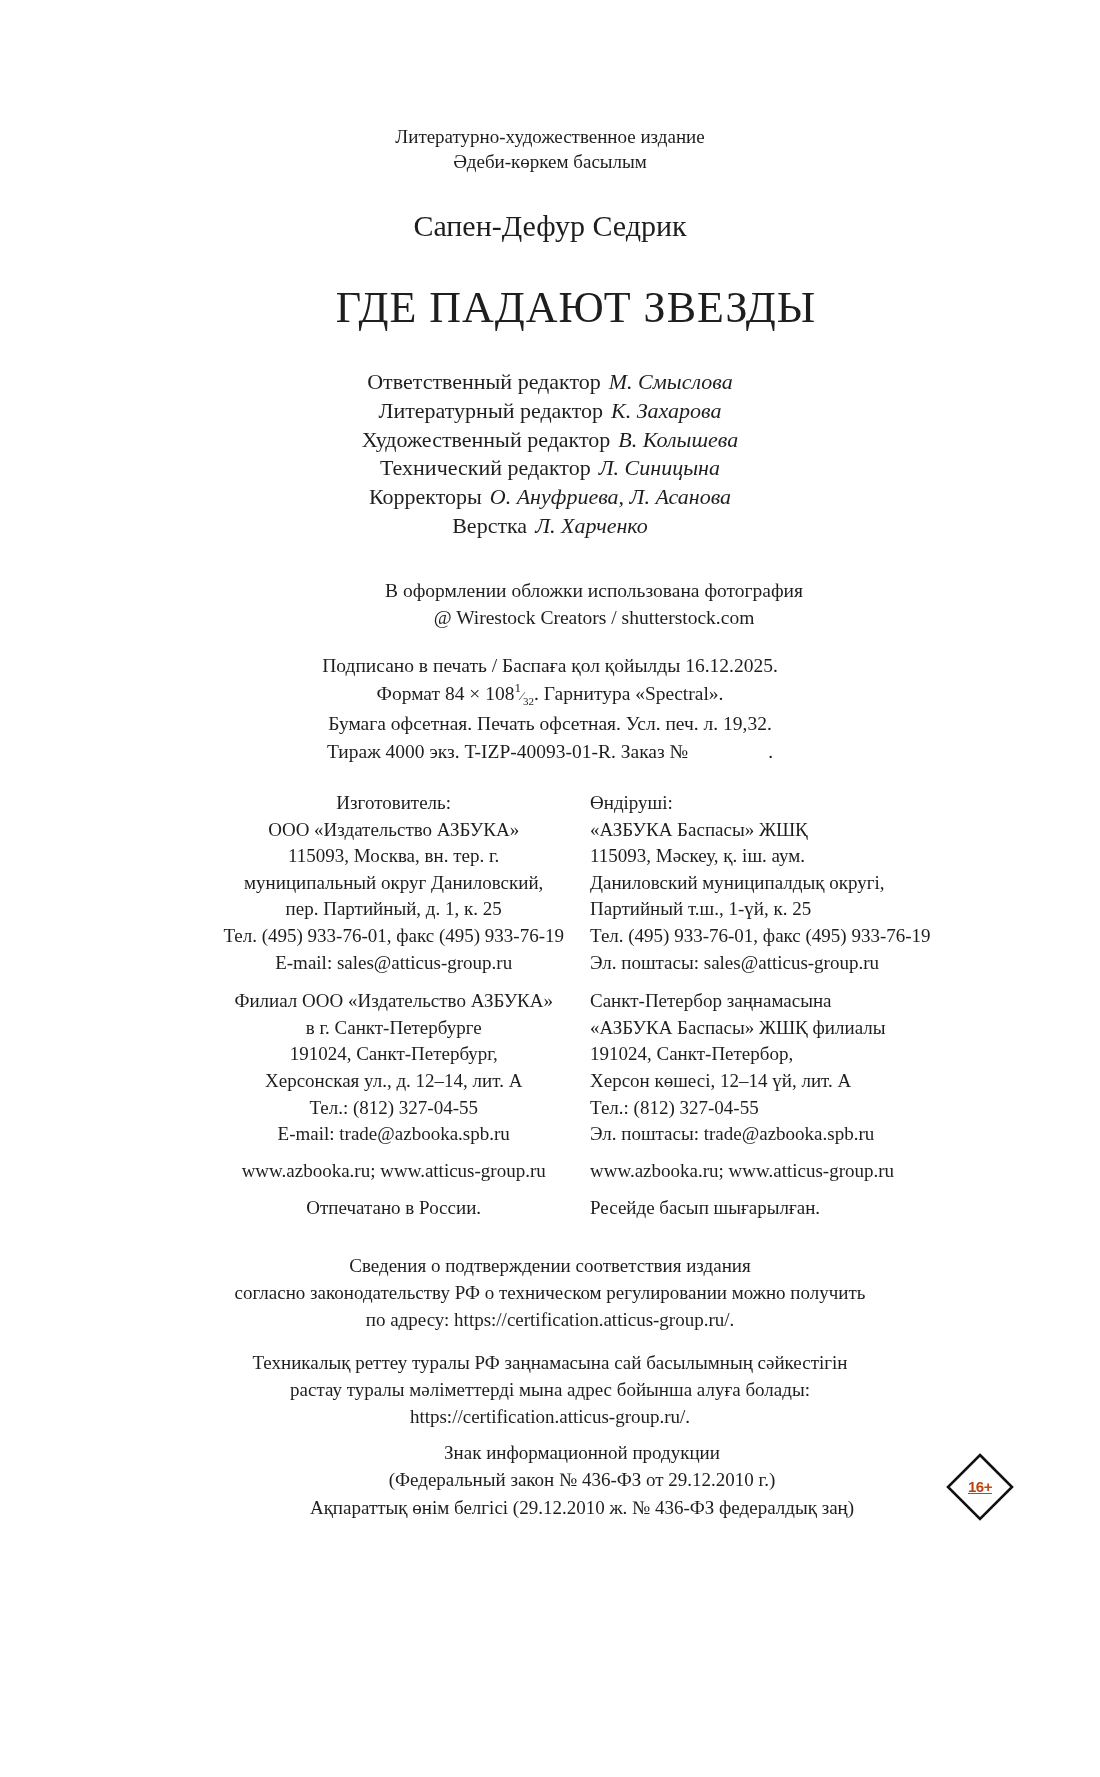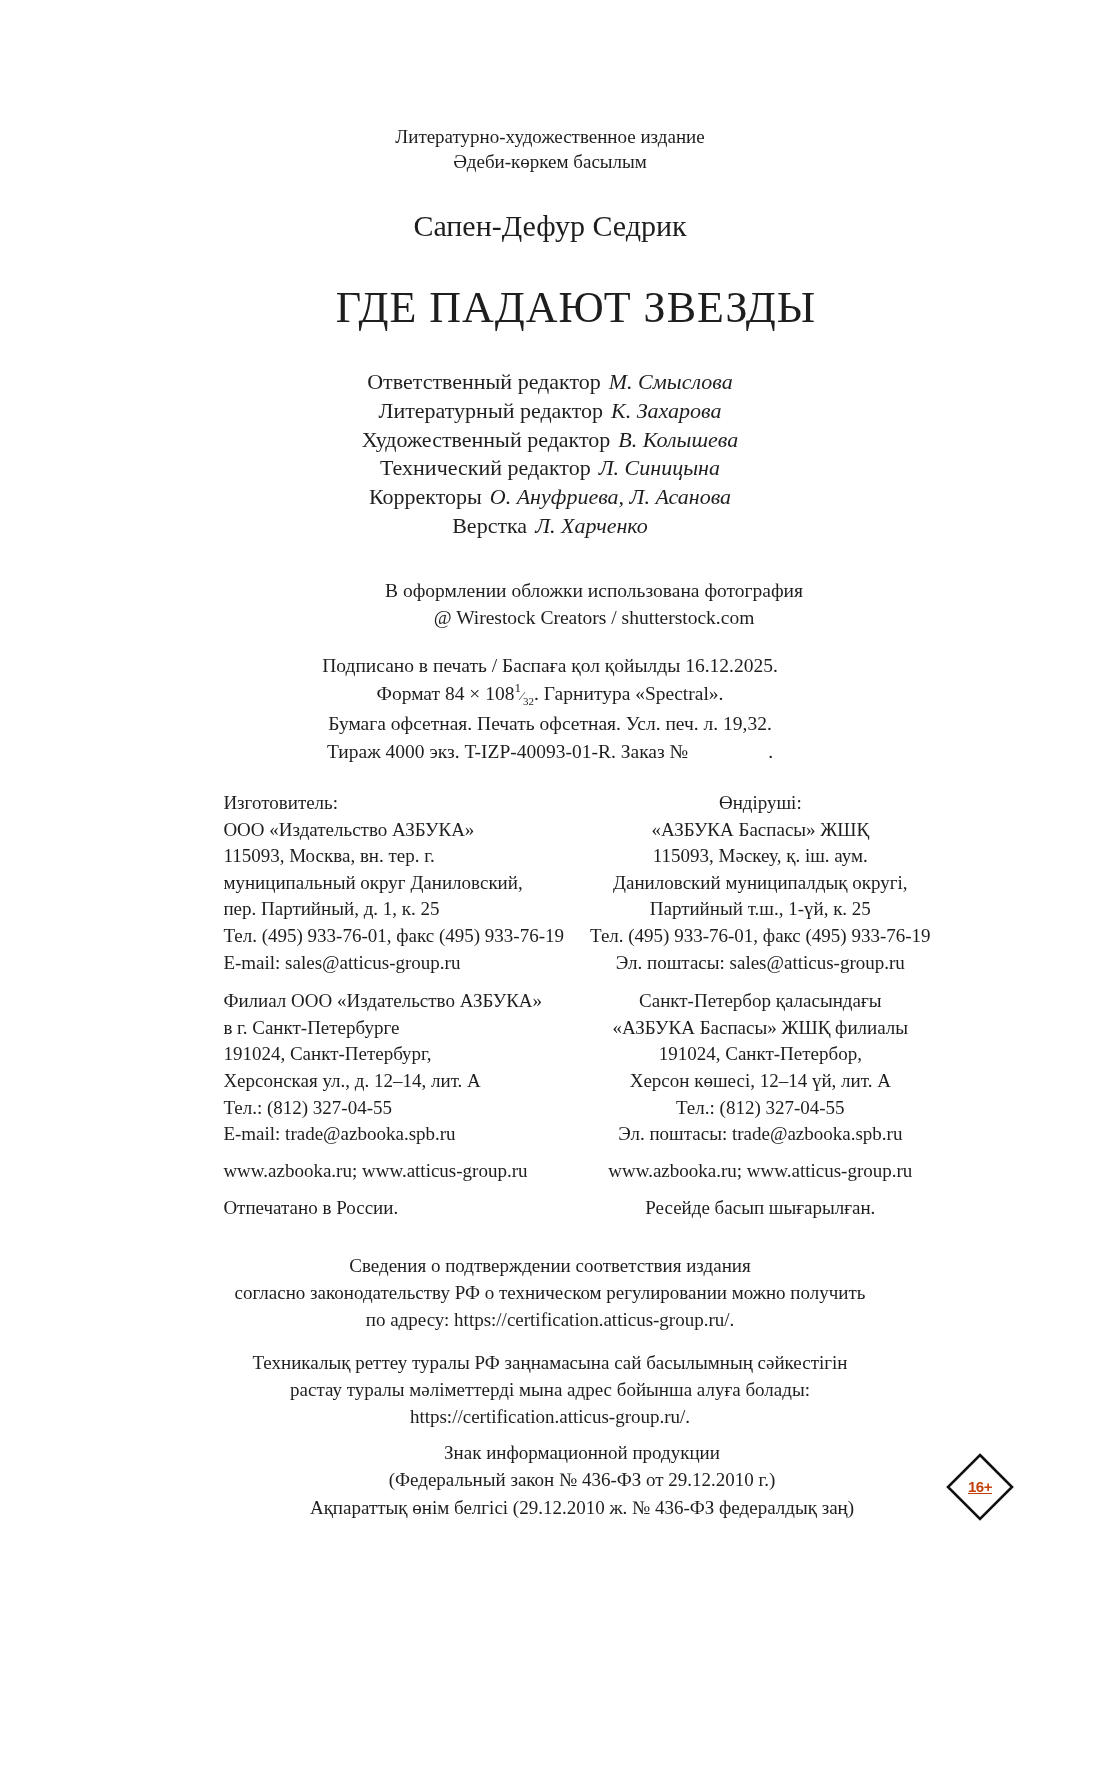--- a/index.html
+++ b/index.html
@@ -64,25 +64,25 @@
       width: 1100px;
       font-size: 19px;
       line-height: 26.6px;
     }
     .col-left, .col-right {
       position: absolute;
       top: 0;
     }
     .col-left {
       right: 536px; 
-      text-align: left;
+      text-align: center;
     }
     .col-right {
       left: 590px;
-      text-align: center;
+      text-align: left;
     }
     .group { margin-bottom: 8px; }
     .group.g1 { margin-bottom: 12px; }
     .group.g2 { margin-bottom: 10px; }
     .group.g3 { margin-bottom: 11px; }
     
     .cert { top: 1252px; font-size: 19px; line-height: 27px; }
     .cert-kz { margin-top: 16px; }
     
     .sign { top: 1439px; font-size: 19px; line-height: 27.3px; margin-left: 32px; }
@@ -175,21 +175,21 @@
       <div class="group g1">
         <span class="line">Өндіруші:</span>
         <span class="line">«АЗБУКА Баспасы» ЖШҚ</span>
         <span class="line">115093, Мәскеу, қ. іш. аум.</span>
         <span class="line">Даниловский муниципалдық округі,</span>
         <span class="line">Партийный т.ш., 1-үй, к. 25</span>
         <span class="line">Тел. (495) 933-76-01, факс (495) 933-76-19</span>
         <span class="line">Эл. поштасы: sales@atticus-group.ru</span>
       </div>
       <div class="group g2">
-        <span class="line">Санкт-Петербор қаласындағы</span>
+        <span class="line">Санкт-Петербор заңнамасына</span>
         <span class="line">«АЗБУКА Баспасы» ЖШҚ филиалы</span>
         <span class="line">191024, Санкт-Петербор,</span>
         <span class="line">Херсон көшесі, 12–14 үй, лит. А</span>
         <span class="line">Тел.: (812) 327-04-55</span>
         <span class="line">Эл. поштасы: trade@azbooka.spb.ru</span>
       </div>
       <div class="group g3">
         <span class="line">www.azbooka.ru; www.atticus-group.ru</span>
       </div>
       <div class="group">

